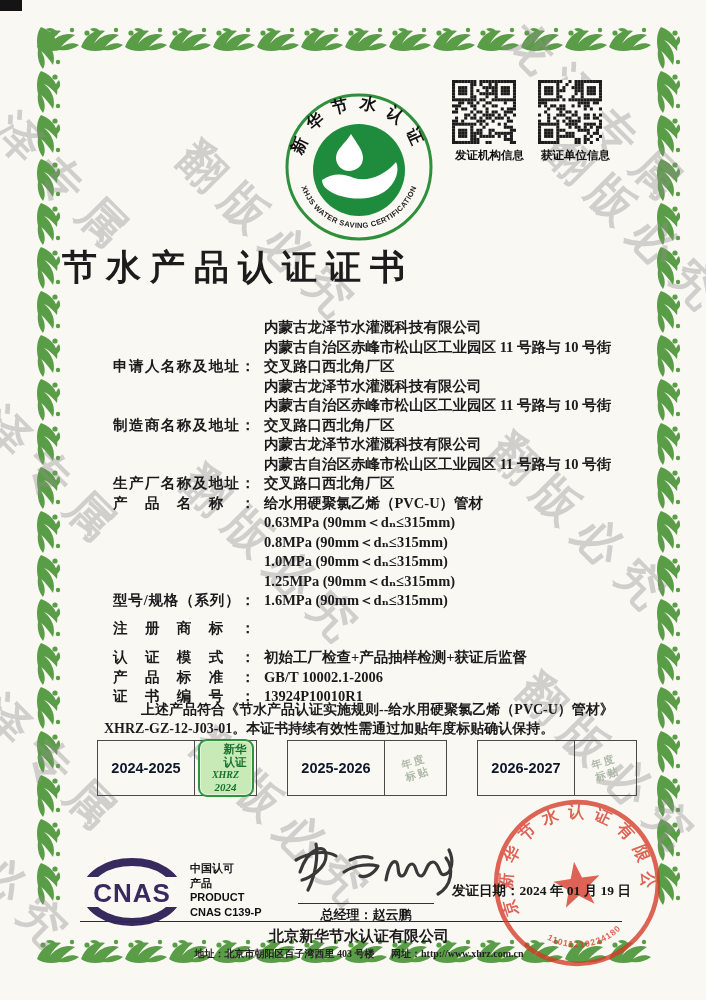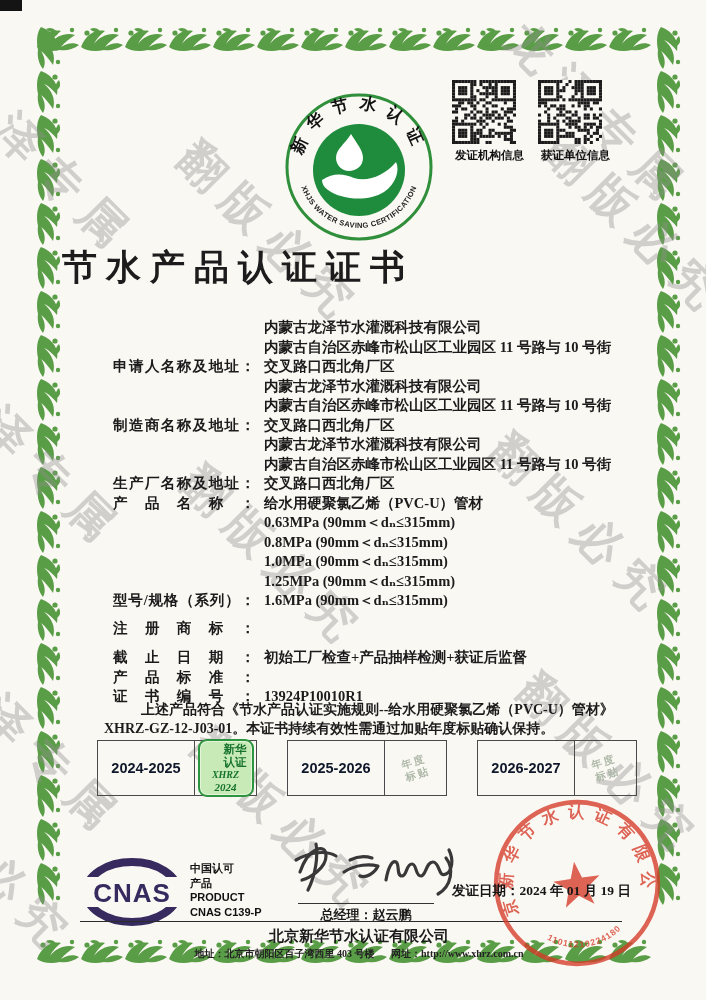--- a/index.html
+++ b/index.html
@@ -685,25 +685,26 @@
 0.8MPa (90mm＜dₙ≤315mm)
 1.0MPa (90mm＜dₙ≤315mm)
 1.25MPa (90mm＜dₙ≤315mm)
 1.6MPa (90mm＜dₙ≤315mm)</div>
     </div>
     <div class="frow mt8">
       <div class="flabel">注册商标：</div>
       <div class="fvalue"></div>
     </div>
     <div class="frow mt10">
-      <div class="flabel">截止日期：</div>
+      <div class="flabel">认证模式：</div>
       <div class="fvalue">初始工厂检查+产品抽样检测+获证后监督</div>
     </div>
     <div class="frow">
       <div class="flabel">产品标准：</div>
+      <div class="fvalue">GB/T 10002.1-2006</div>
     </div>
     <div class="frow">
       <div class="flabel">证书编号：</div>
       <div class="fvalue">13924P10010R1</div>
     </div>
   </div>
 
   <div class="abs statement">上述产品符合《节水产品认证实施规则--给水用硬聚氯乙烯（PVC-U）管材》XHRZ-GZ-12-J03-01。本证书持续有效性需通过加贴年度标贴确认保持。</div>
 
   <div class="abs ybar">

